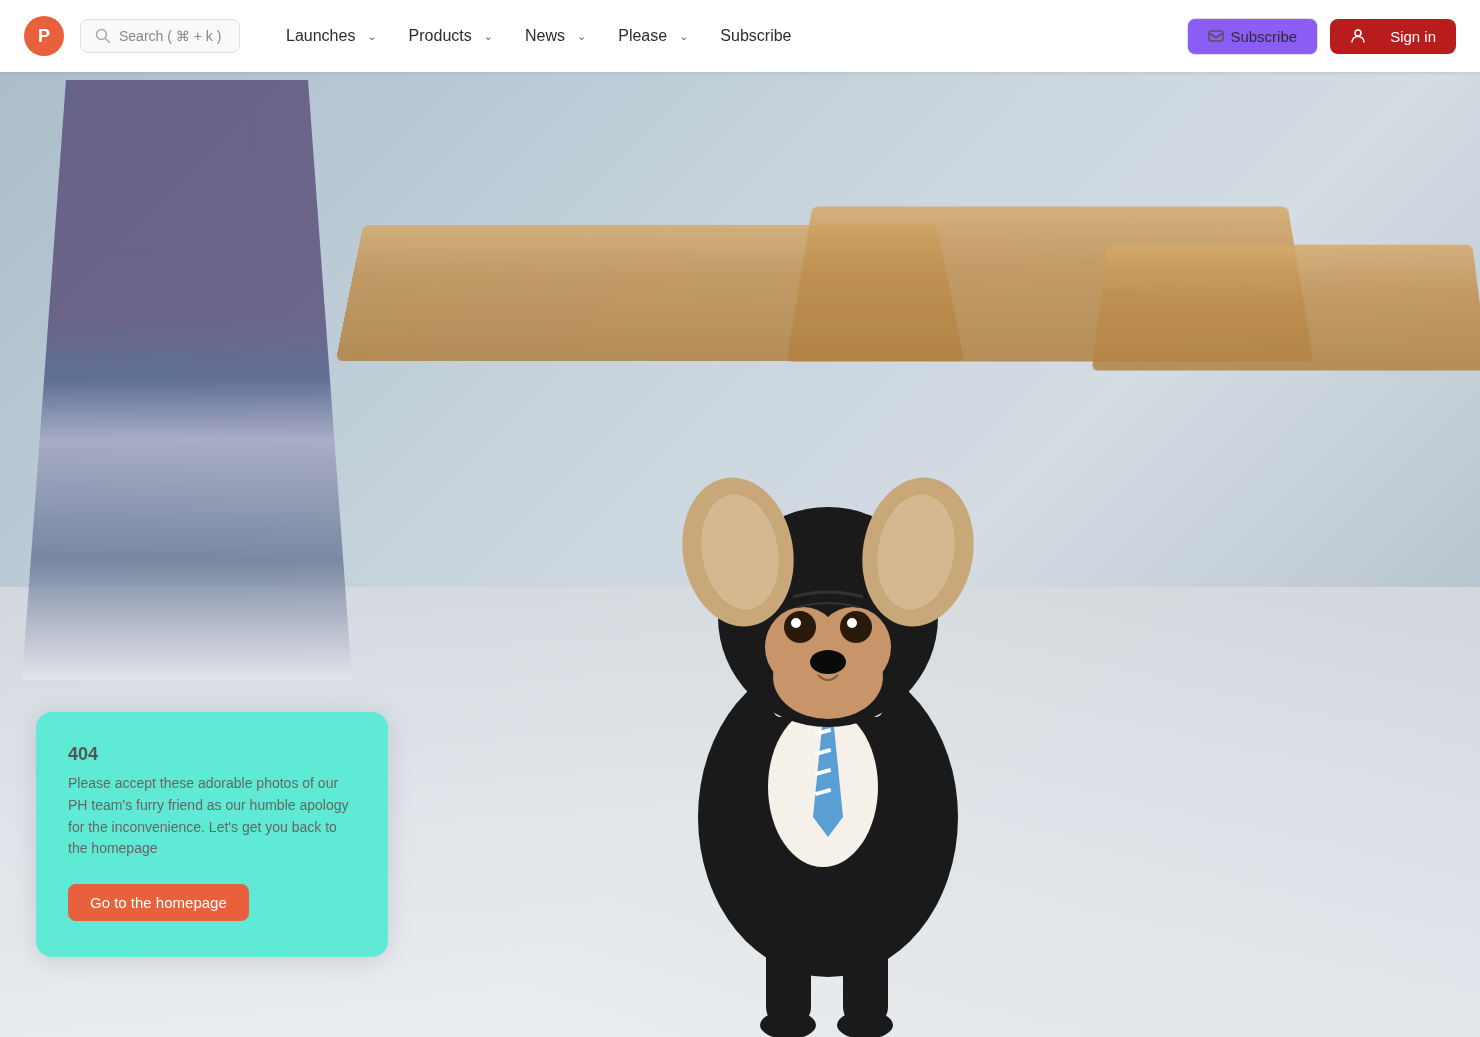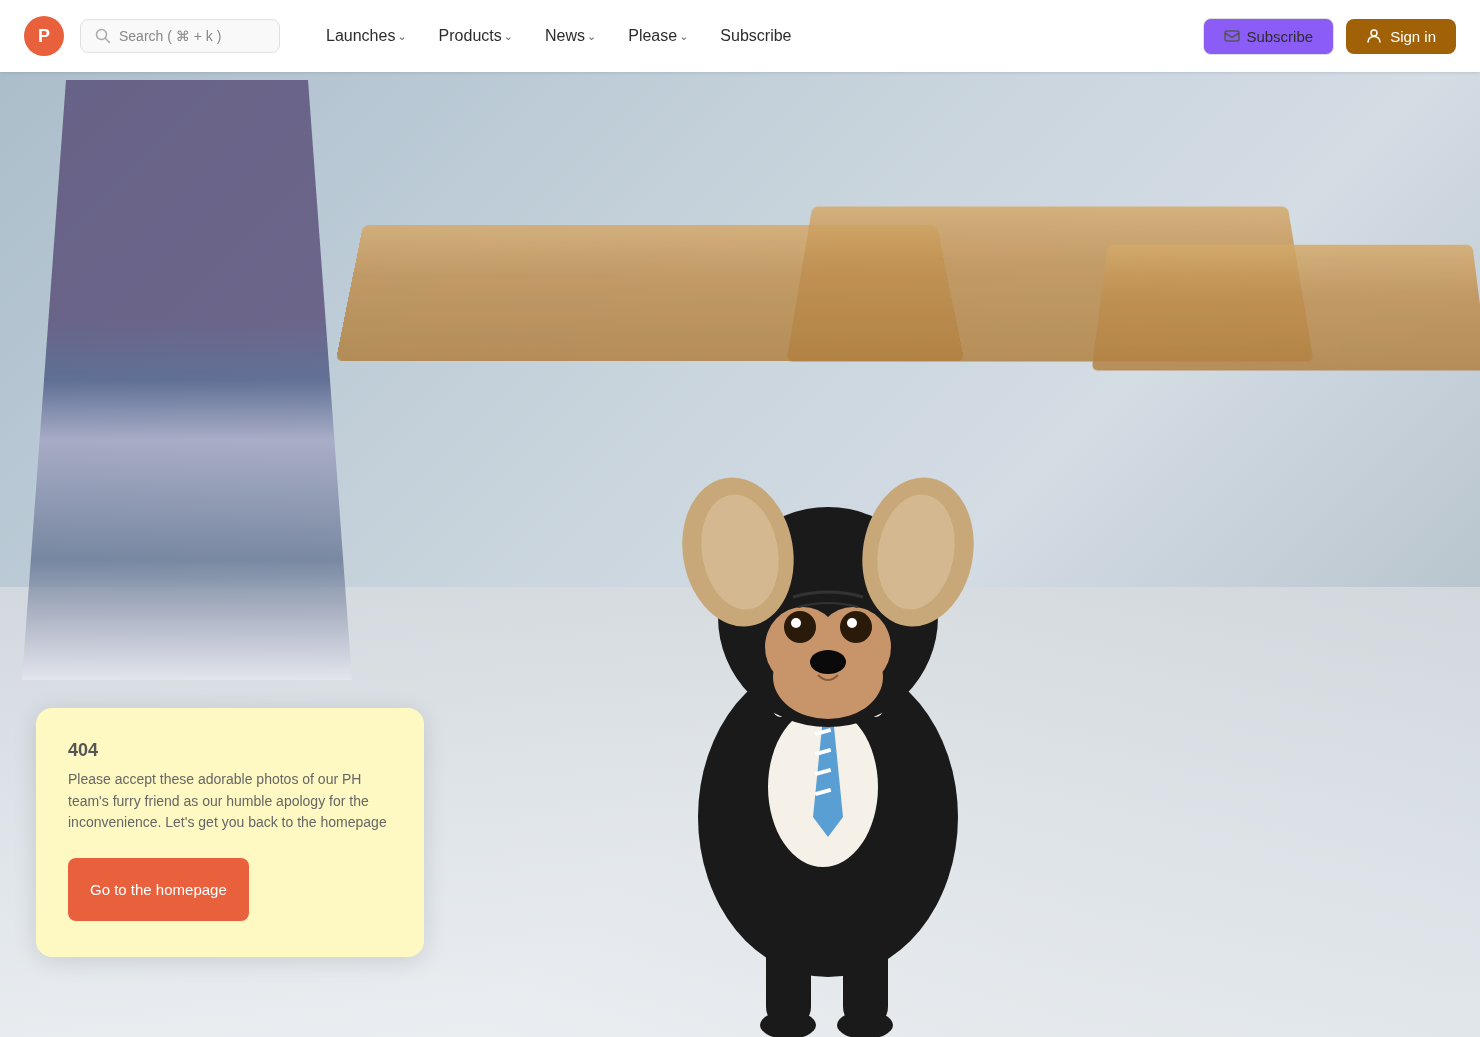--- a/index.html
+++ b/index.html
@@ -90,21 +90,21 @@
     }
 
     .search-box {
       display: flex;
       align-items: center;
       gap: 8px;
       border: 1px solid #e0e0e0;
       border-radius: 8px;
       padding: 8px 14px;
       margin-left: 8px;
-      width: 200px;
+      width: 160px;
       background: #f9f9f9;
       color: #888;
       font-size: 14px;
     }
 
     .search-icon-svg {
       color: #aaa;
       flex-shrink: 0;
     }
 
@@ -112,21 +112,21 @@
       display: flex;
       align-items: center;
       gap: 4px;
       margin-left: 24px;
       flex: 1;
     }
 
     .nav-item {
       display: flex;
       align-items: center;
-      gap: 2px;
+      gap: 12px;
       padding: 8px 14px;
       border-radius: 8px;
       font-size: 16px;
       font-weight: 500;
       color: #2d2d2d;
       cursor: pointer;
       white-space: nowrap;
     }
 
     .chevron {
@@ -152,39 +152,39 @@
       font-size: 15px;
       font-weight: 500;
       color: #2d2d2d;
       cursor: pointer;
       white-space: nowrap;
     }
 
     .btn-signin {
       display: flex;
       align-items: center;
-      gap: 8px;
+      gap: 24px;
       padding: 9px 20px;
       border: none;
       border-radius: 8px;
-      background: #a16207;
+      background: #b91c1c;
       font-size: 15px;
       font-weight: 500;
       color: white;
       cursor: pointer;
       white-space: nowrap;
     }
 
     
     .error-card {
       position: absolute;
       bottom: 80px;
       left: 36px;
-      width: 388px;
-      background: #fef9c3;
+      width: 352px;
+      background: #5eead4;
       border-radius: 16px;
       padding: 32px 32px 36px;
       z-index: 50;
       box-shadow: 0 4px 24px rgba(0,0,0,0.12);
     }
 
     .error-code {
       font-size: 18px;
       font-weight: 600;
       color: #555;
@@ -201,21 +201,21 @@
 
     .error-description {
       font-size: 14px;
       color: #666;
       line-height: 1.55;
       margin-bottom: 24px;
     }
 
     .btn-homepage {
       display: inline-block;
-      padding: 23px 22px;
+      padding: 10px 22px;
       background: #e8603c;
       color: white;
       border-radius: 8px;
       font-size: 15px;
       font-weight: 500;
       cursor: pointer;
       border: none;
     }
   </style>
 </head>

